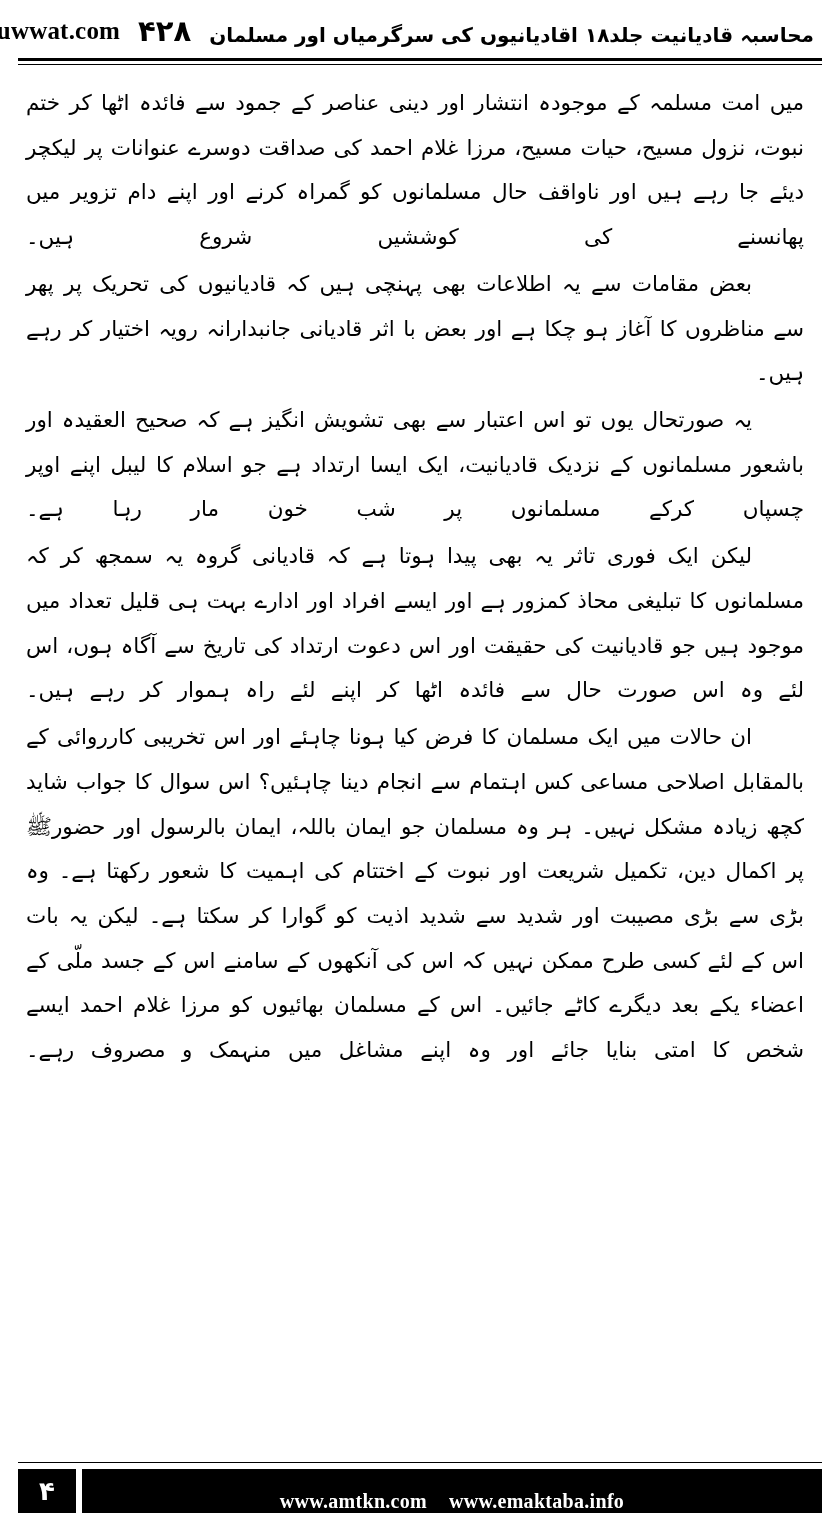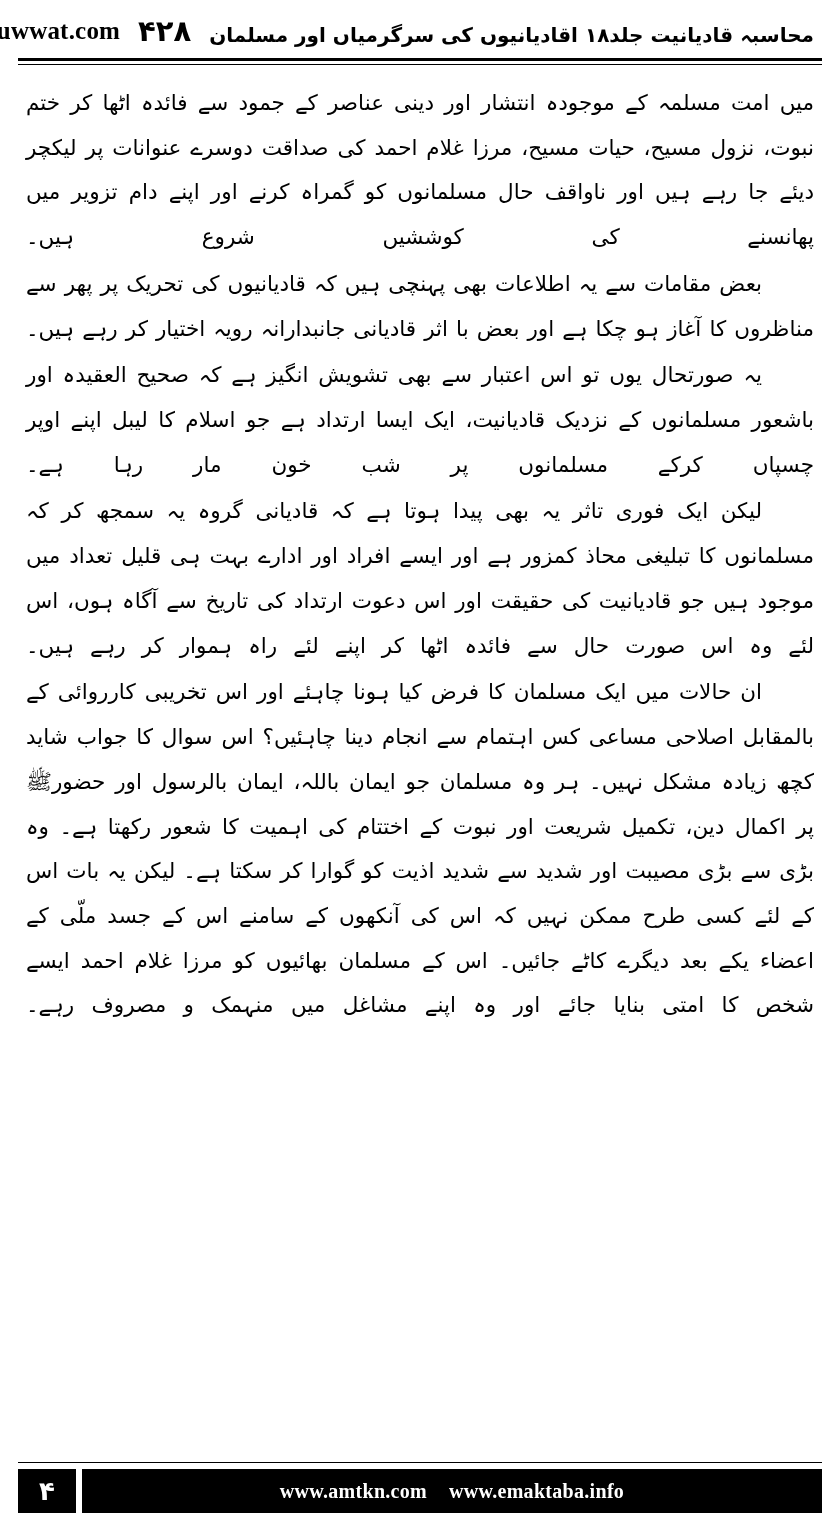--- a/index.html
+++ b/index.html
@@ -69,21 +69,21 @@
     border: none;
     border-top: 1px solid #000;
     margin: 3px 18px 0 18px;
   }
 
   
   .content {
     direction: rtl;
     text-align: justify;
     text-align-last: justify;
-    padding: 16px 26px 0 26px;
+    padding: 16px 36px 0 26px;
     font-family: "DejaVu Sans", sans-serif;
   }
   .para {
     font-size: 21.5px;
     line-height: 2.08;
     margin: 0 0 2px 0;
     text-indent: 0;
     direction: rtl;
     text-align: justify;
     text-align-last: justify;
@@ -125,21 +125,21 @@
     justify-content: center;
     font-size: 26px;
     font-weight: bold;
     font-family: "DejaVu Sans", sans-serif;
   }
   .footer-links {
     flex: 1;
     background: #000;
     color: #fff;
     display: flex;
-    align-items: center;
+    align-items: flex-end;
     justify-content: center;
     gap: 22px;
     font-family: "Liberation Serif", serif;
     font-size: 20px;
     font-weight: bold;
     letter-spacing: 0.3px;
     margin-left: 6px;
   }
   .footer-link {
     color: #fff;

